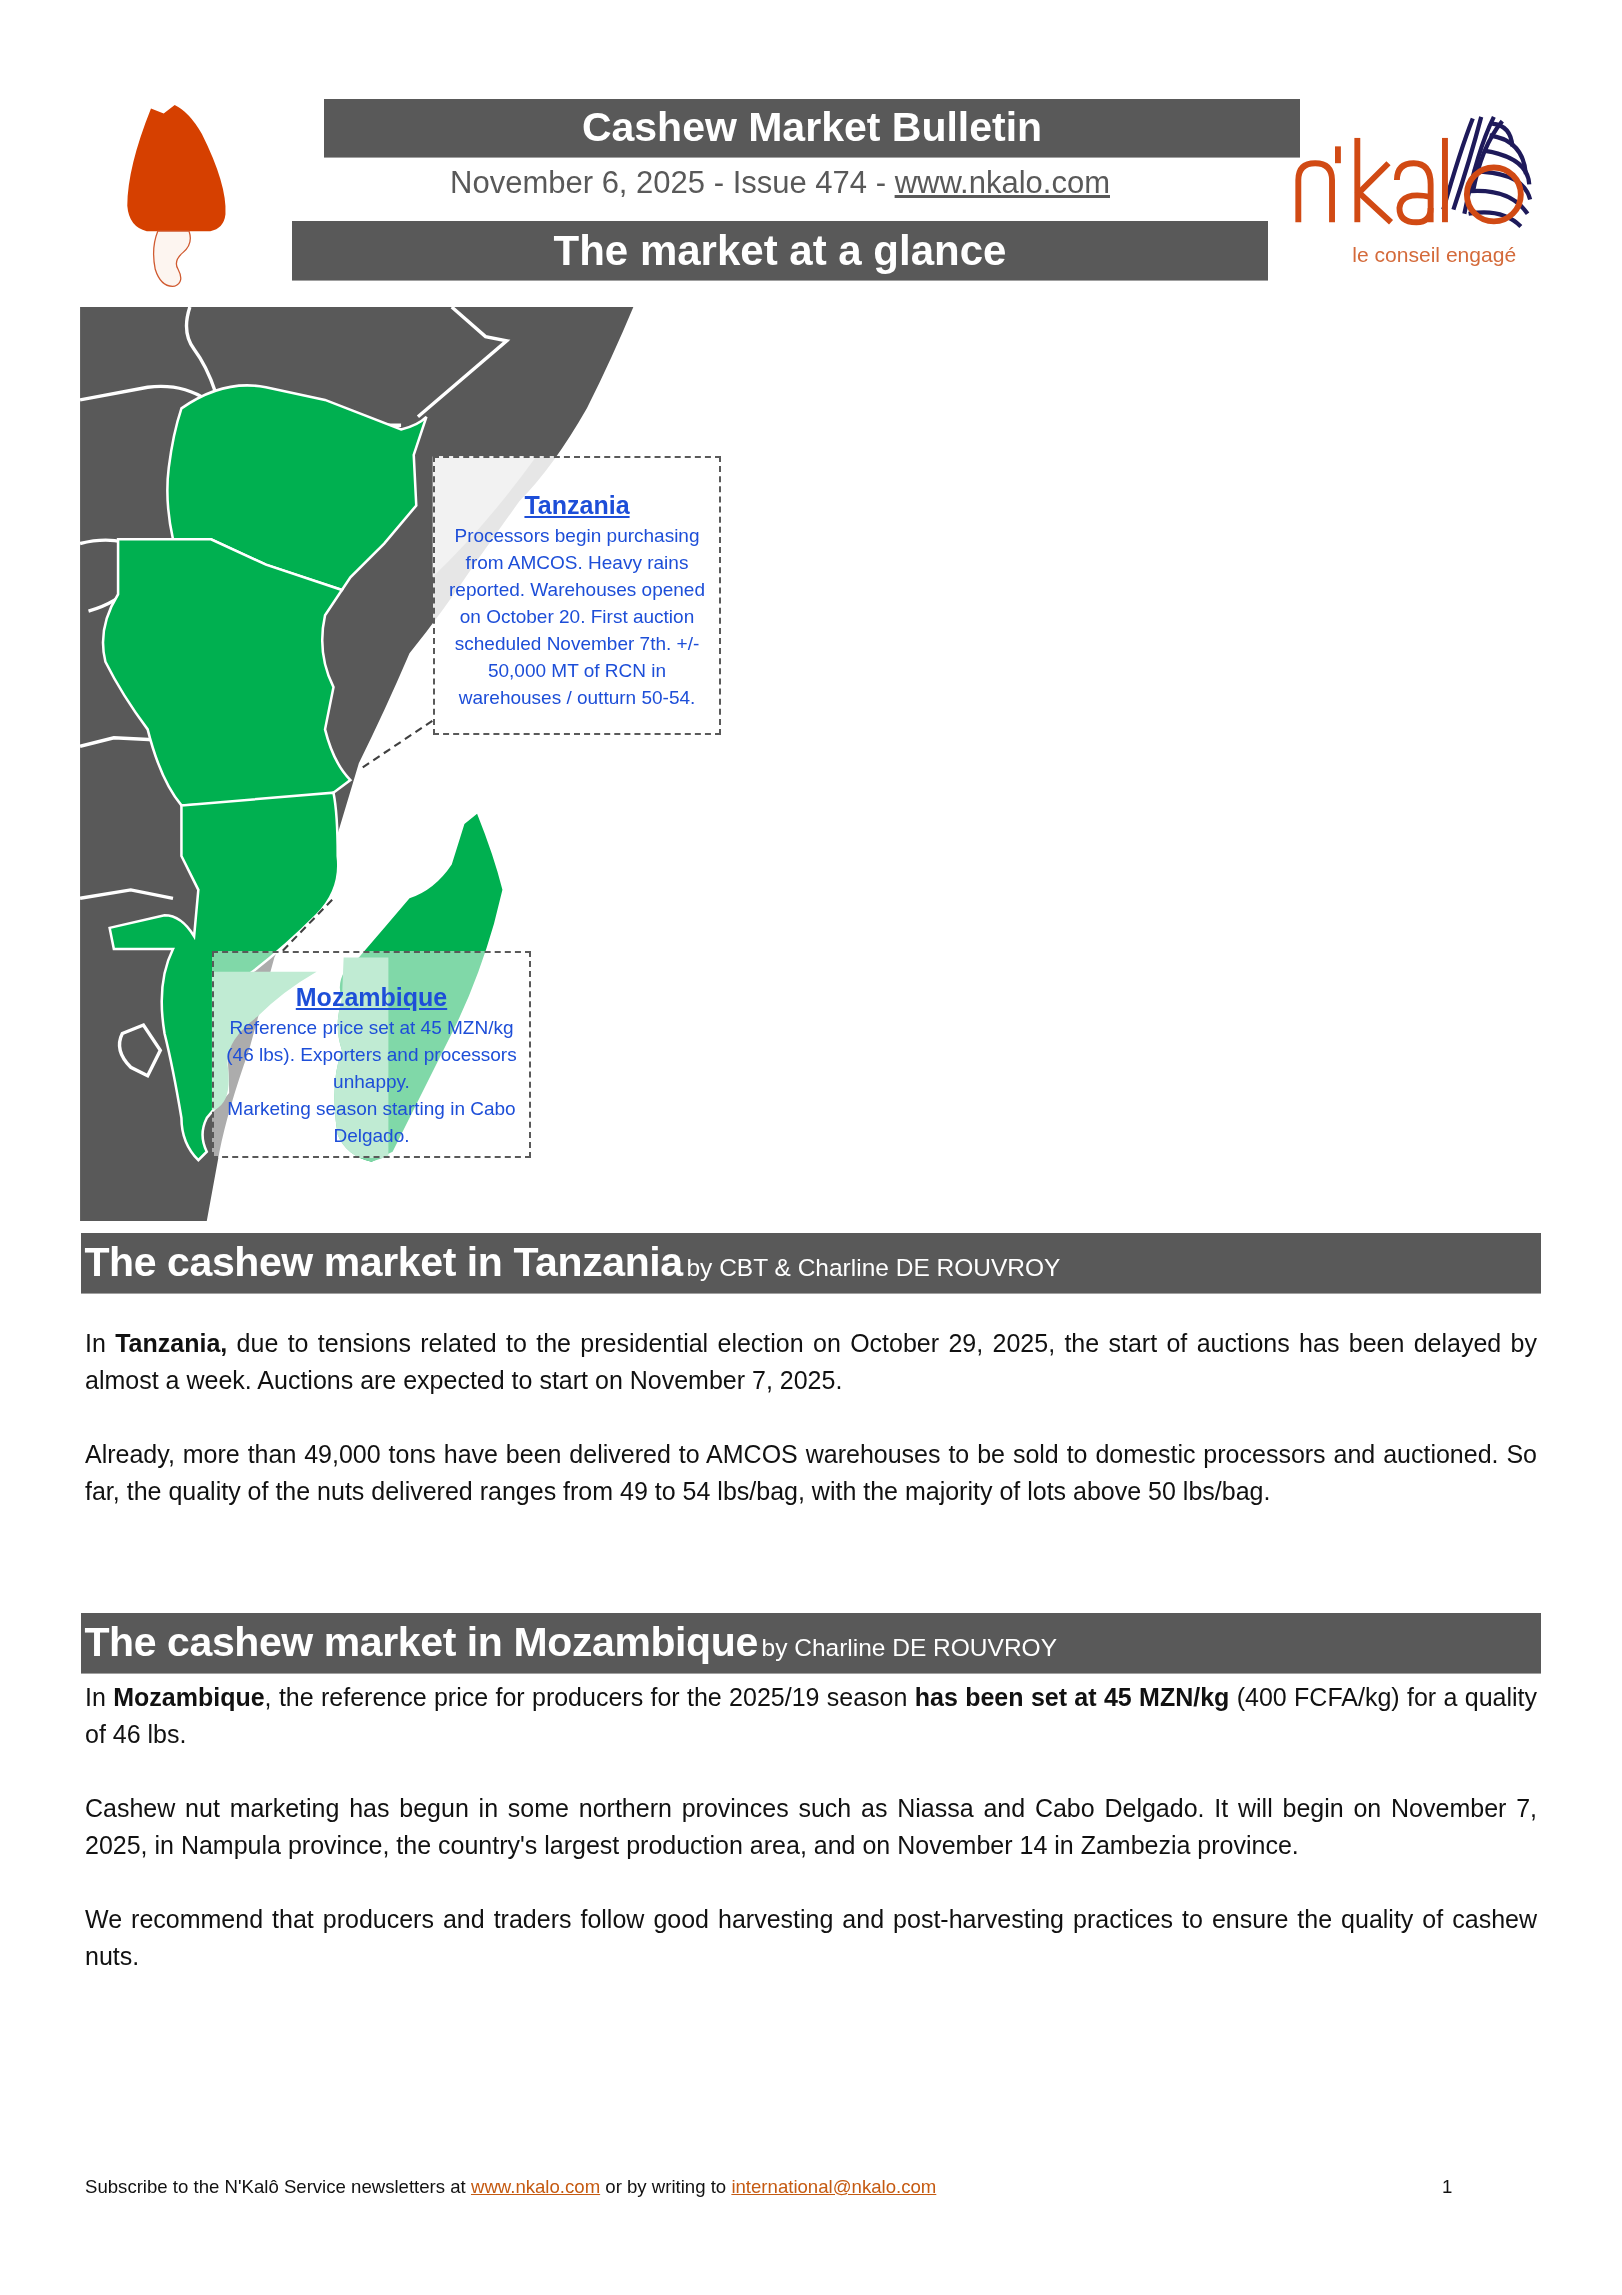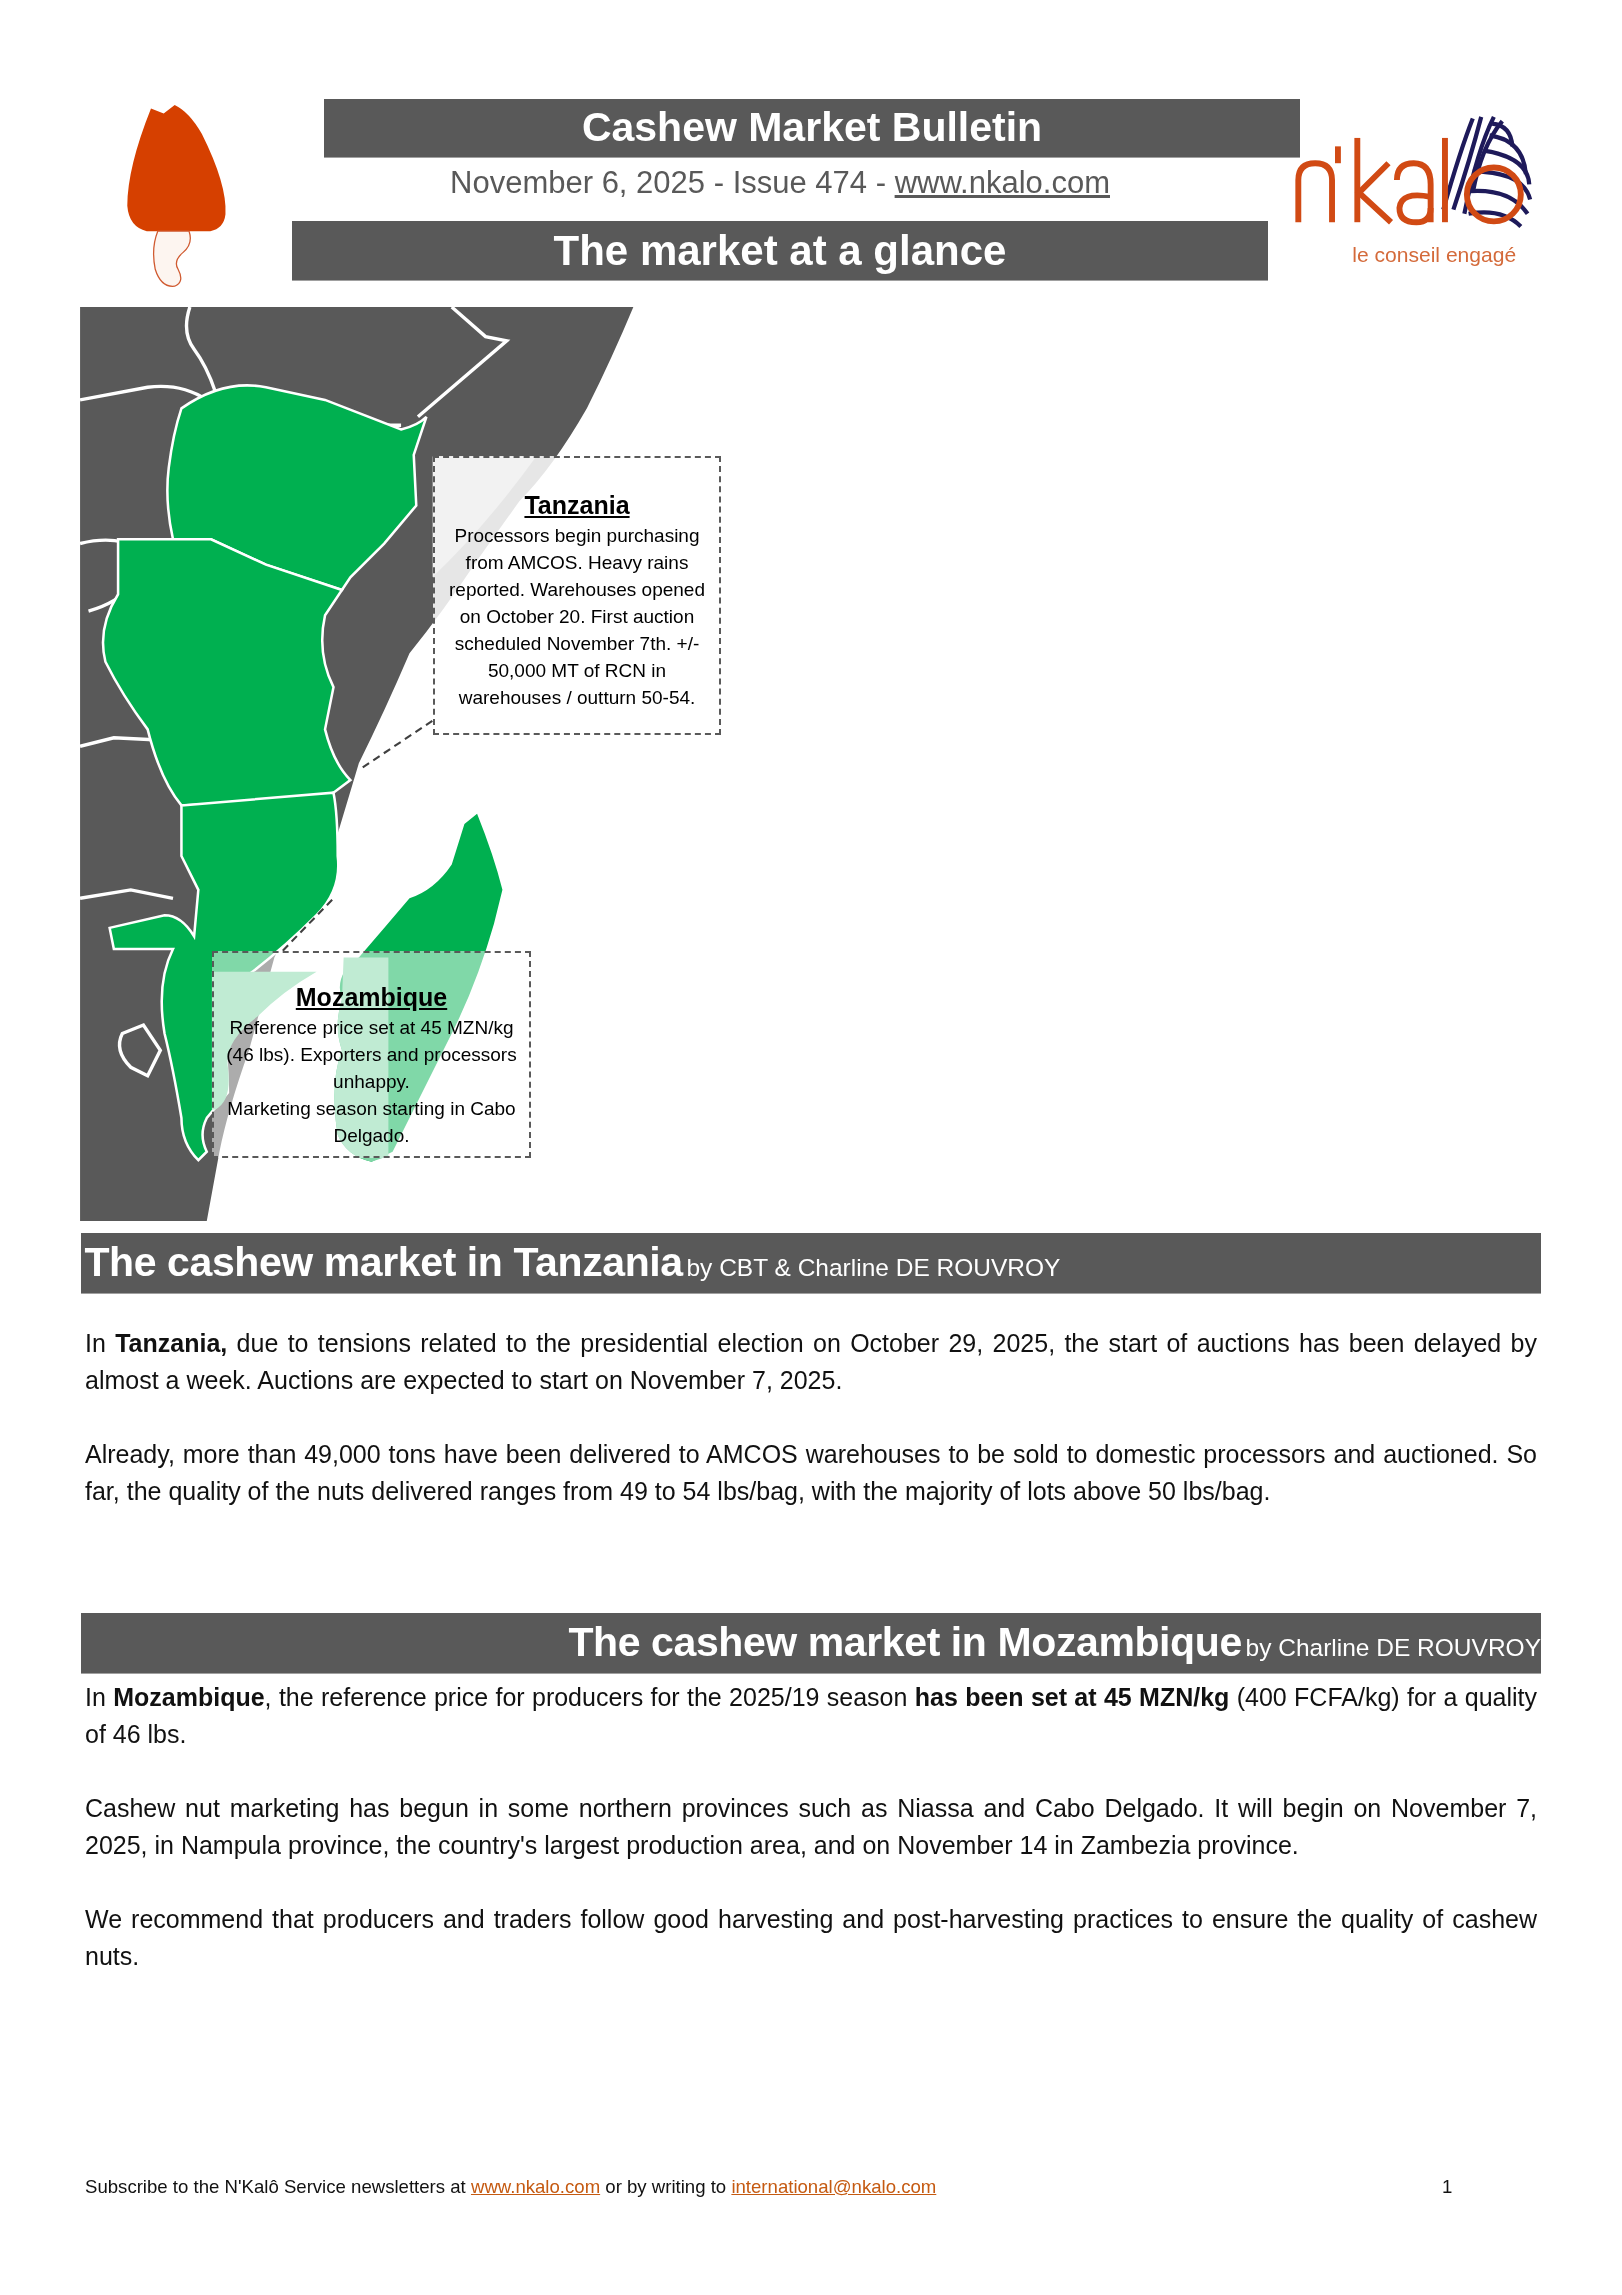--- a/index.html
+++ b/index.html
@@ -16,36 +16,36 @@
   .banner-glance { top: 209px; height: 60px; font-size: 42px; line-height: 59px; margin-top: 12px; }
   .dateline { left: 292px; width: 976px; top: 161px; height: 44px;
               text-align: center; font-size: 31px; line-height: 44px; color: #595959; }
   .dateline a { color: #595959; text-decoration: underline; }
 
   .logo { left: 1291px; top: 100px; width: 254px; height: 177px; }
 
   
   .map { left: 80px; top: 307px; width: 583px; height: 914px; }
   .callout { background: rgba(255,255,255,0.0); border: 2.5px dashed #595959;
-             box-sizing: border-box; text-align: center; color: #000000;
+             box-sizing: border-box; text-align: center; color: #1d4ed8;
              font-size: 19px; line-height: 27px; padding: 0 5px; }
   .callout-tz { left: 433px; top: 456px; width: 288px; height: 279px; padding-top: 32px; background: rgba(255,255,255,0.85);}
   .callout-mz { left: 212px; top: 951px; width: 319px; height: 207px; padding-top: 29px; background: rgba(255,255,255,0.5);}
   .callout h3 { margin: 0 0 1.7px 0; font-size: 25px; line-height: 30px;
                 text-decoration: underline; font-weight: bold; }
   .callout p { margin: 0; }
 
   
   .section-bar { left: 81px; width: 1460px; background: #595959; color: #fff;
                  box-sizing: border-box; border-bottom: 1.7px solid #a0a0a0;
                  white-space: nowrap; padding-left: 3.4px; }
   .section-bar .title { font-size: 41px; font-weight: bold; line-height: 59px; letter-spacing: -0.4px; }
   .section-bar .byline { font-size: 24.5px; font-weight: normal; }
   .bar-tz { top: 1233px; height: 61px; }
-  .bar-mz { top: 1613px; height: 61px; text-align: right; }
+  .bar-mz { top: 1613px; height: 61px; }
 
   .body-text { left: 85px; width: 1452px; font-size: 25px; line-height: 37px;
                text-align: justify; color: #111; }
   .body-text p { margin: 0 0 37px 0; }
   .text-tz { top: 1325px; }
   .text-mz { top: 1679px; }
   b { font-weight: bold; }
 
   
   .footer { left: 85px; top: 2174px; width: 1386px; font-size: 18.6px; line-height: 25px; color: #111; }

